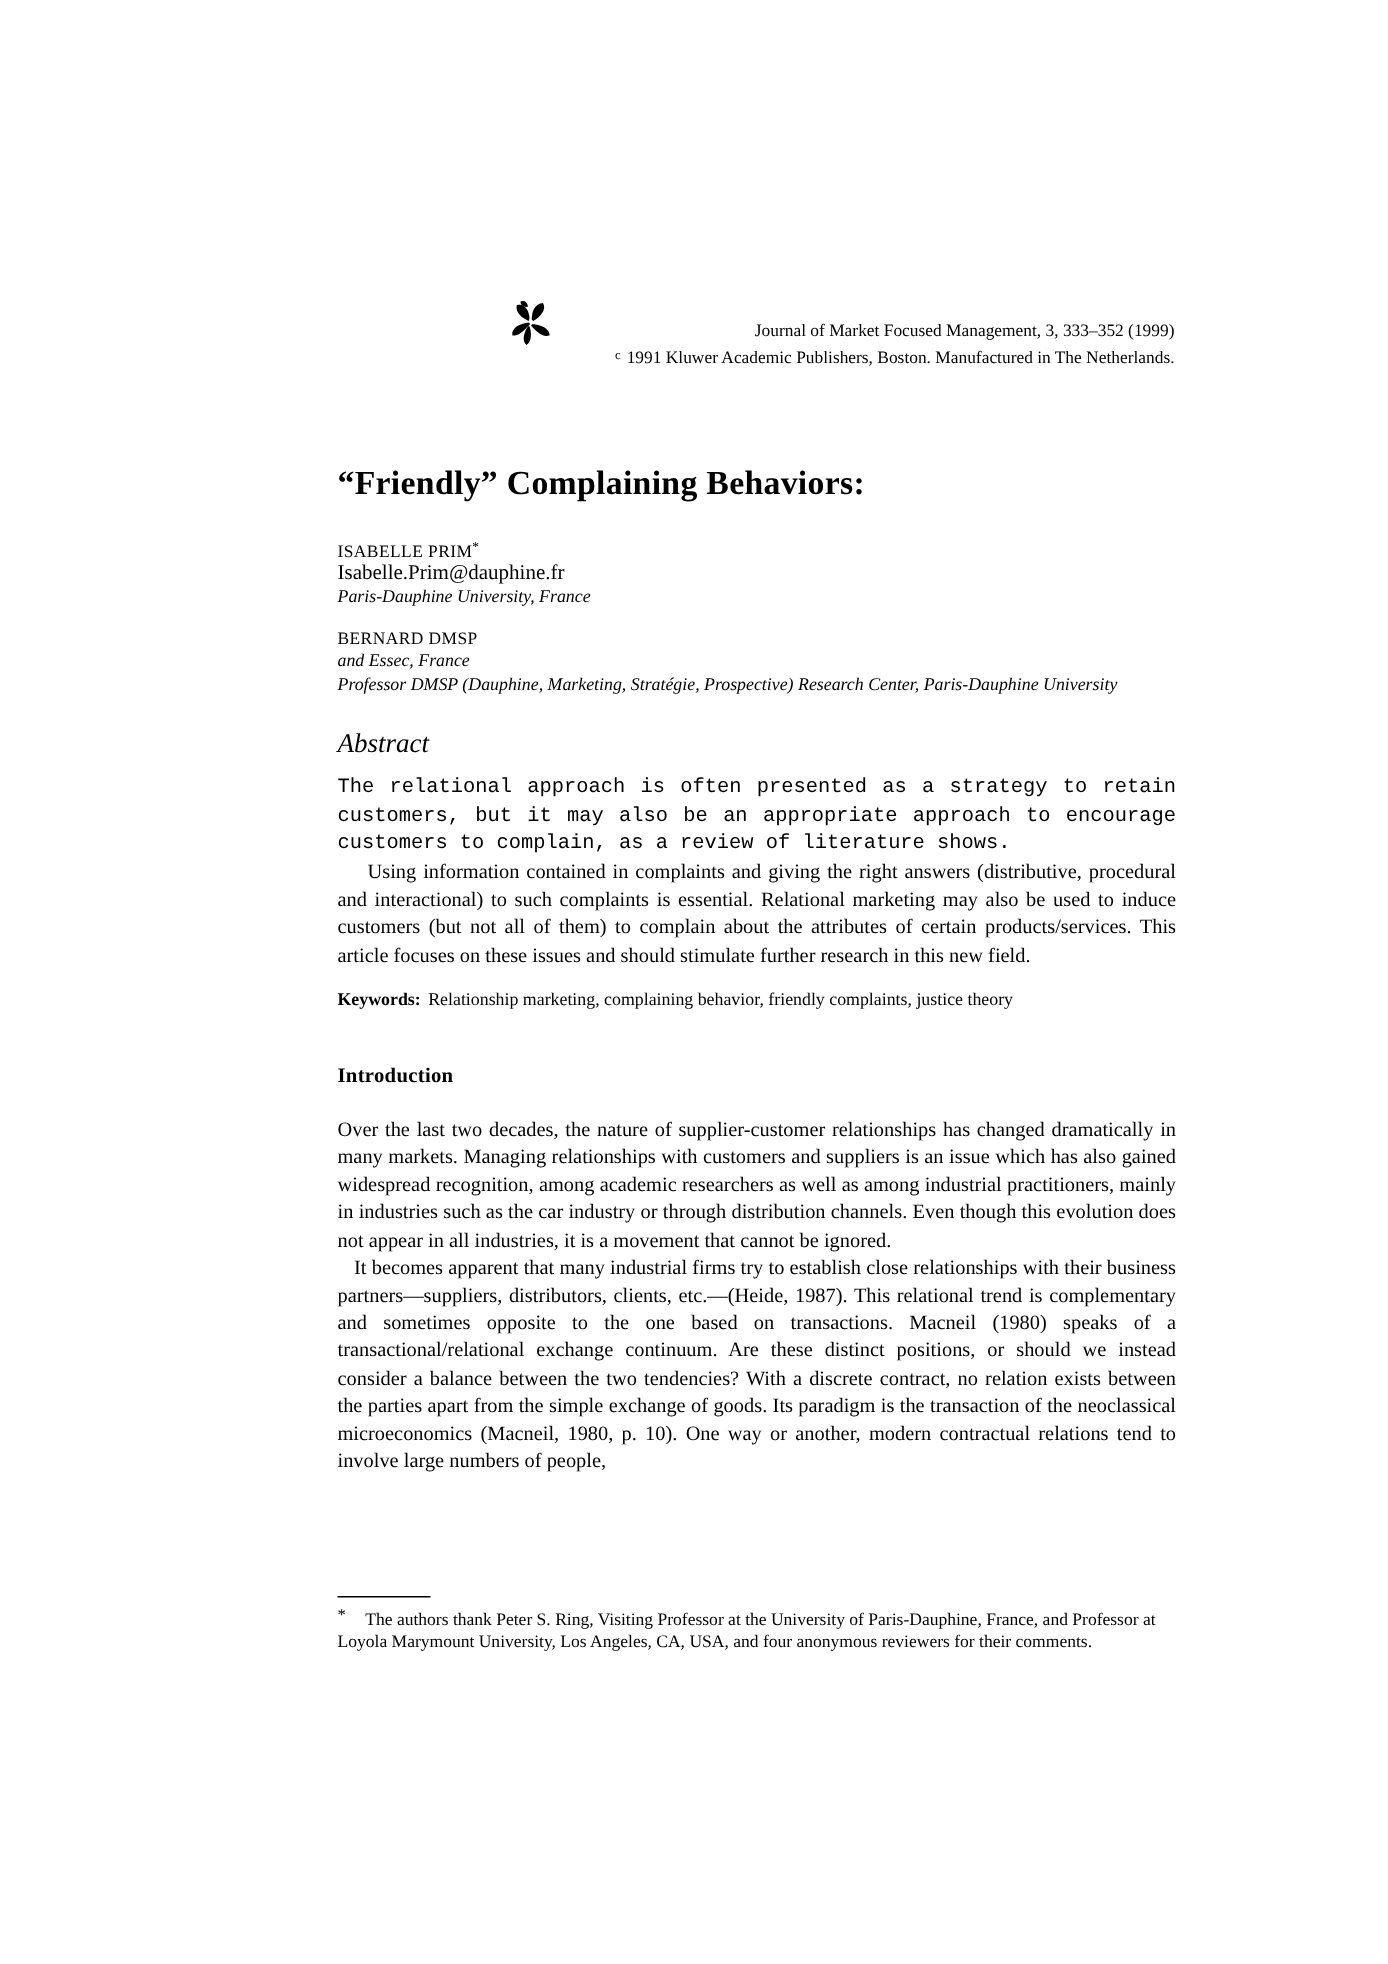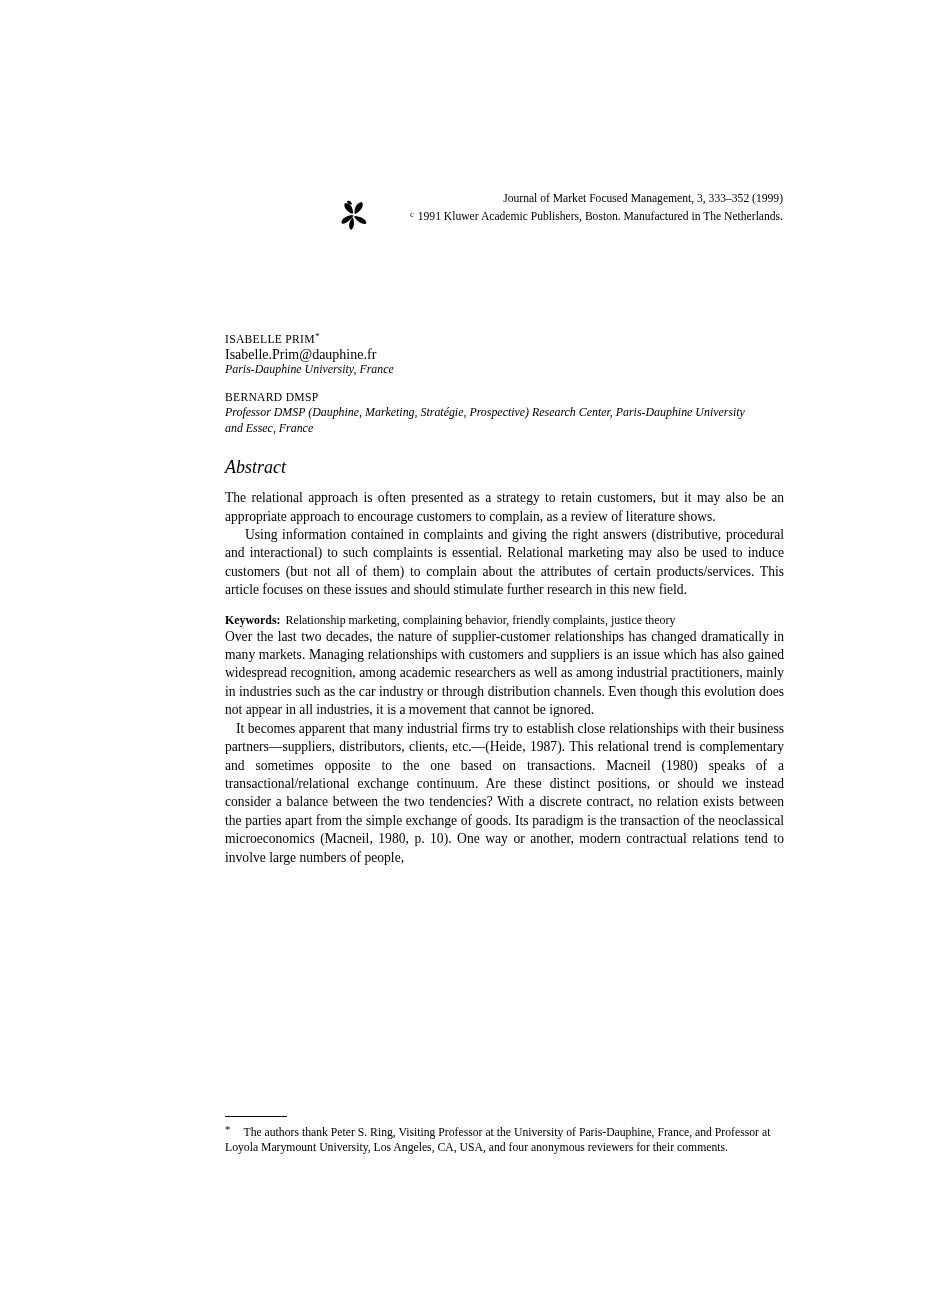--- a/index.html
+++ b/index.html
@@ -10,21 +10,21 @@
     font-family: "Liberation Serif", serif;
     color: #000;
   }
 
   
   .journal-logo {
     position: absolute; left: 339px; top: 199px;
     width: 30px; height: 33px;
   }
   .journal-header {
-    position: absolute; top: 192px; right: 142px;
+    position: absolute; top: 214px; right: 142px;
     text-align: right;
     font-size: 11.6px; line-height: 14.6px;
     white-space: nowrap;
   }
   .journal-header sup {
     font-size: 8.5px; vertical-align: 3px; margin-right: 4px;
   }
 
   
   .main-column {
@@ -51,39 +51,39 @@
 
   .abstract-heading {
     font-style: italic; font-size: 18px;
     margin-top: 21px;
   }
 
   .body-par {
     font-size: 13.6px; line-height: 18.4px;
     text-align: justify;
   }
-  .first-par { margin-top: 11px; }
+  .first-par { margin-top: 11px; font-family: Liberation Mono, monospace; }
   .indent-par { text-indent: 20px; }
   .small-indent-par { text-indent: 11px; }
 
   .keywords-line {
     margin-top: 13px;
     font-size: 11.9px; line-height: 15px;
   }
   .keywords-label { font-weight: bold; margin-right: 5px; }
 
   .section-heading {
     font-size: 13.8px; font-weight: bold;
     margin-top: 35px; margin-bottom: 19px;
     letter-spacing: 0.2px;
   }
 
   
   .footnote {
-    position: absolute; left: 225px; top: 1116px; width: 559px;
+    position: absolute; left: 225px; top: 1064px; width: 559px;
     font-size: 11.7px; line-height: 15.2px;
   }
   .footnote-rule {
     width: 62px; height: 0;
     border-top: 1.2px solid #000;
     margin-bottom: 5px;
   }
   .footnote-marker {
     font-size: 11px; vertical-align: 3px; margin-right: 13px;
   }
@@ -105,50 +105,52 @@
 </div>
 
 <div class="journal-header">
   <div>Journal of Market Focused Management, 3, 333–352 (1999)</div>
   <div><sup>c</sup><span>1991 Kluwer Academic Publishers, Boston.  Manufactured in The Netherlands.</span></div>
 </div>
 
 <div class="main-column">
 
   <h1 class="paper-title">
+    <div>“Friendly” Complaining Behaviors:</div>
   </h1>
 
   <div class="author-block">
     <div class="author-row">
       <span class="author-name"><span>ISABELLE PRIM</span><sup>*</sup></span>
       <span class="author-email">Isabelle.Prim@dauphine.fr</span>
     </div>
     <div class="author-affiliation">
       <div>Paris-Dauphine University, France</div>
     </div>
   </div>
 
   <div class="author-block">
     <div class="author-row">
       <span class="author-name">BERNARD DMSP</span>
     </div>
     <div class="author-affiliation">
+      <div>and Essec, France</div>
       <div>Professor DMSP (Dauphine, Marketing, Stratégie, Prospective) Research Center, Paris-Dauphine University</div>
-      <div>and Essec, France</div>
     </div>
   </div>
 
   <div class="abstract-heading">Abstract</div>
   <p class="body-par first-par">The relational approach is often presented as a strategy to retain customers, but it may also be an appropriate approach to encourage customers to complain, as a review of literature shows.</p>
   <p class="body-par indent-par">Using information contained in complaints and giving the right answers (distributive, procedural and interactional) to such complaints is essential. Relational marketing may also be used to induce customers (but not all of them) to complain about the attributes of certain products/services. This article focuses on these issues and should stimulate further research in this new field.</p>
 
   <div class="keywords-line">
     <span class="keywords-label">Keywords:</span><span>Relationship marketing, complaining behavior, friendly complaints, justice theory</span>
   </div>
 
+  <h2 class="section-heading">Introduction</h2>
   <p class="body-par">Over the last two decades, the nature of supplier-customer relationships has changed dramatically in many markets. Managing relationships with customers and suppliers is an issue which has also gained widespread recognition, among academic researchers as well as among industrial practitioners, mainly in industries such as the car industry or through distribution channels. Even though this evolution does not appear in all industries, it is a movement that cannot be ignored.</p>
   <p class="body-par small-indent-par">It becomes apparent that many industrial firms try to establish close relationships with their business partners—suppliers, distributors, clients, etc.—(Heide, 1987). This relational trend is complementary and sometimes opposite to the one based on transactions. Macneil (1980) speaks of a transactional/relational exchange continuum. Are these distinct positions, or should we instead consider a balance between the two tendencies? With a discrete contract, no relation exists between the parties apart from the simple exchange of goods. Its paradigm is the transaction of the neoclassical microeconomics (Macneil, 1980, p. 10). One way or another, modern contractual relations tend to involve large numbers of people,</p>
 
 </div>
 
 <div class="footnote">
   <div class="footnote-rule"></div>
   <div><sup class="footnote-marker">*</sup><span>The authors thank Peter S. Ring, Visiting Professor at the University of Paris-Dauphine, France, and Professor at Loyola Marymount University, Los Angeles, CA, USA, and four anonymous reviewers for their comments.</span></div>
 </div>
 

